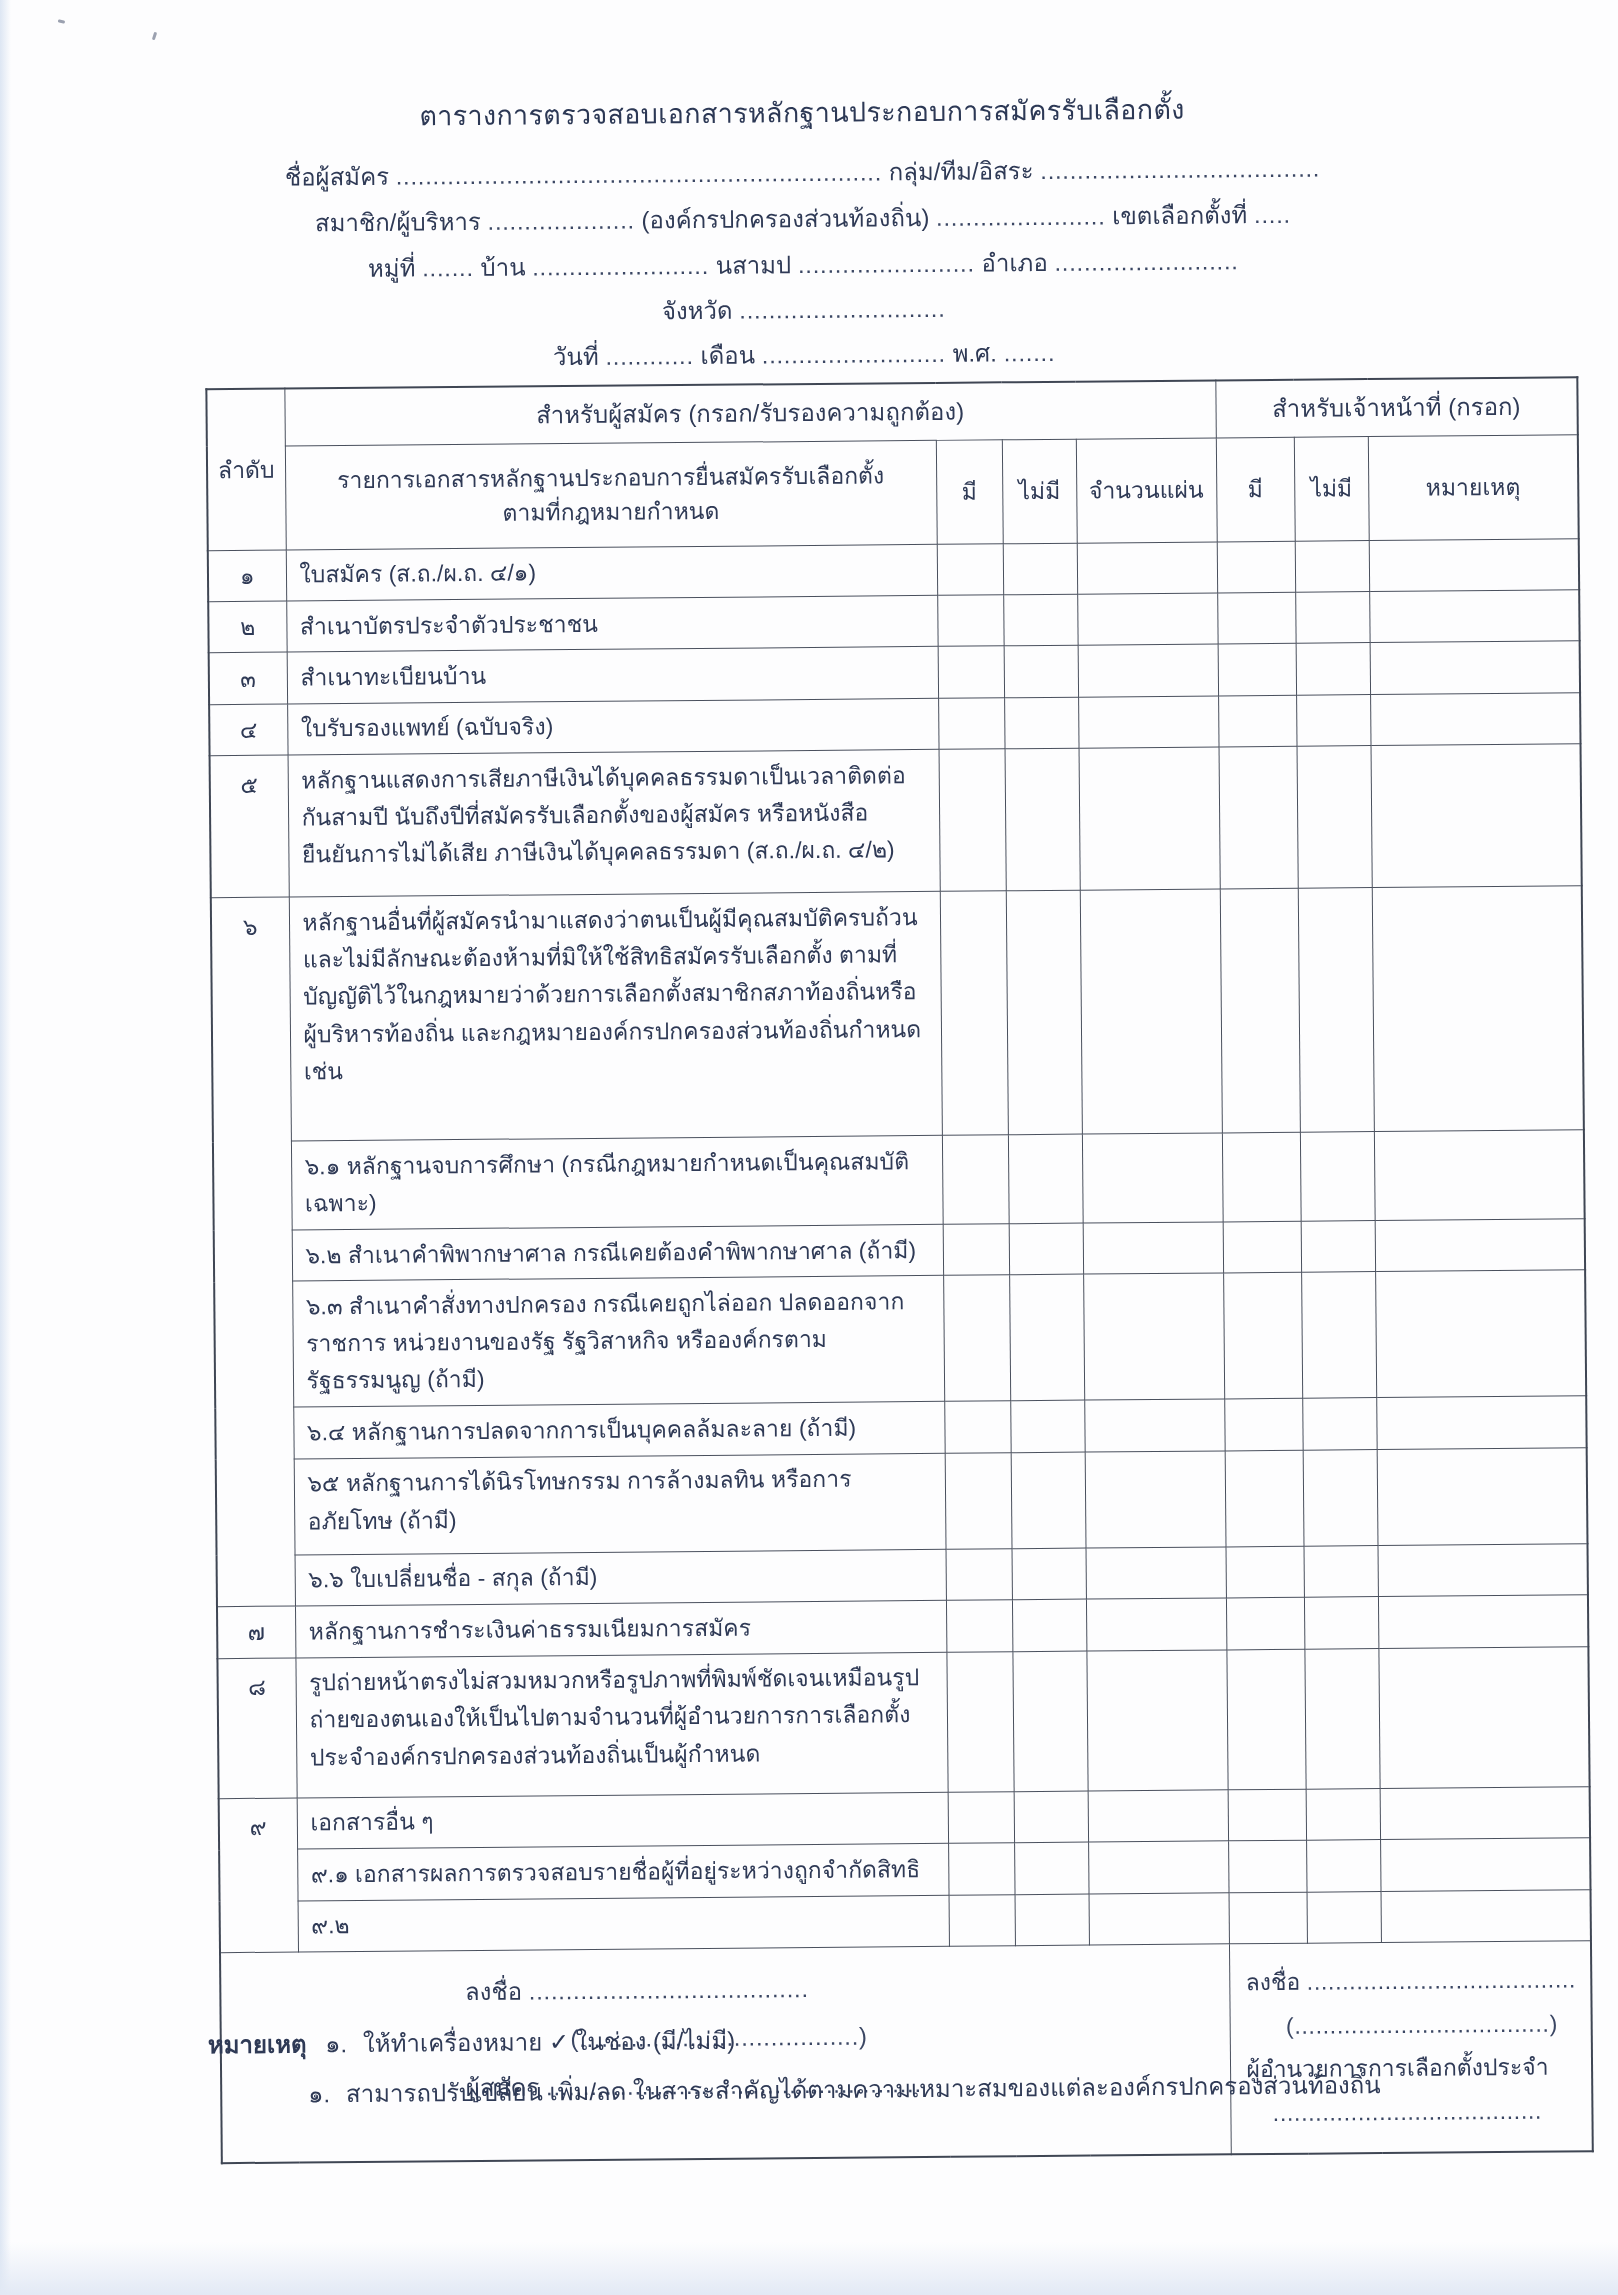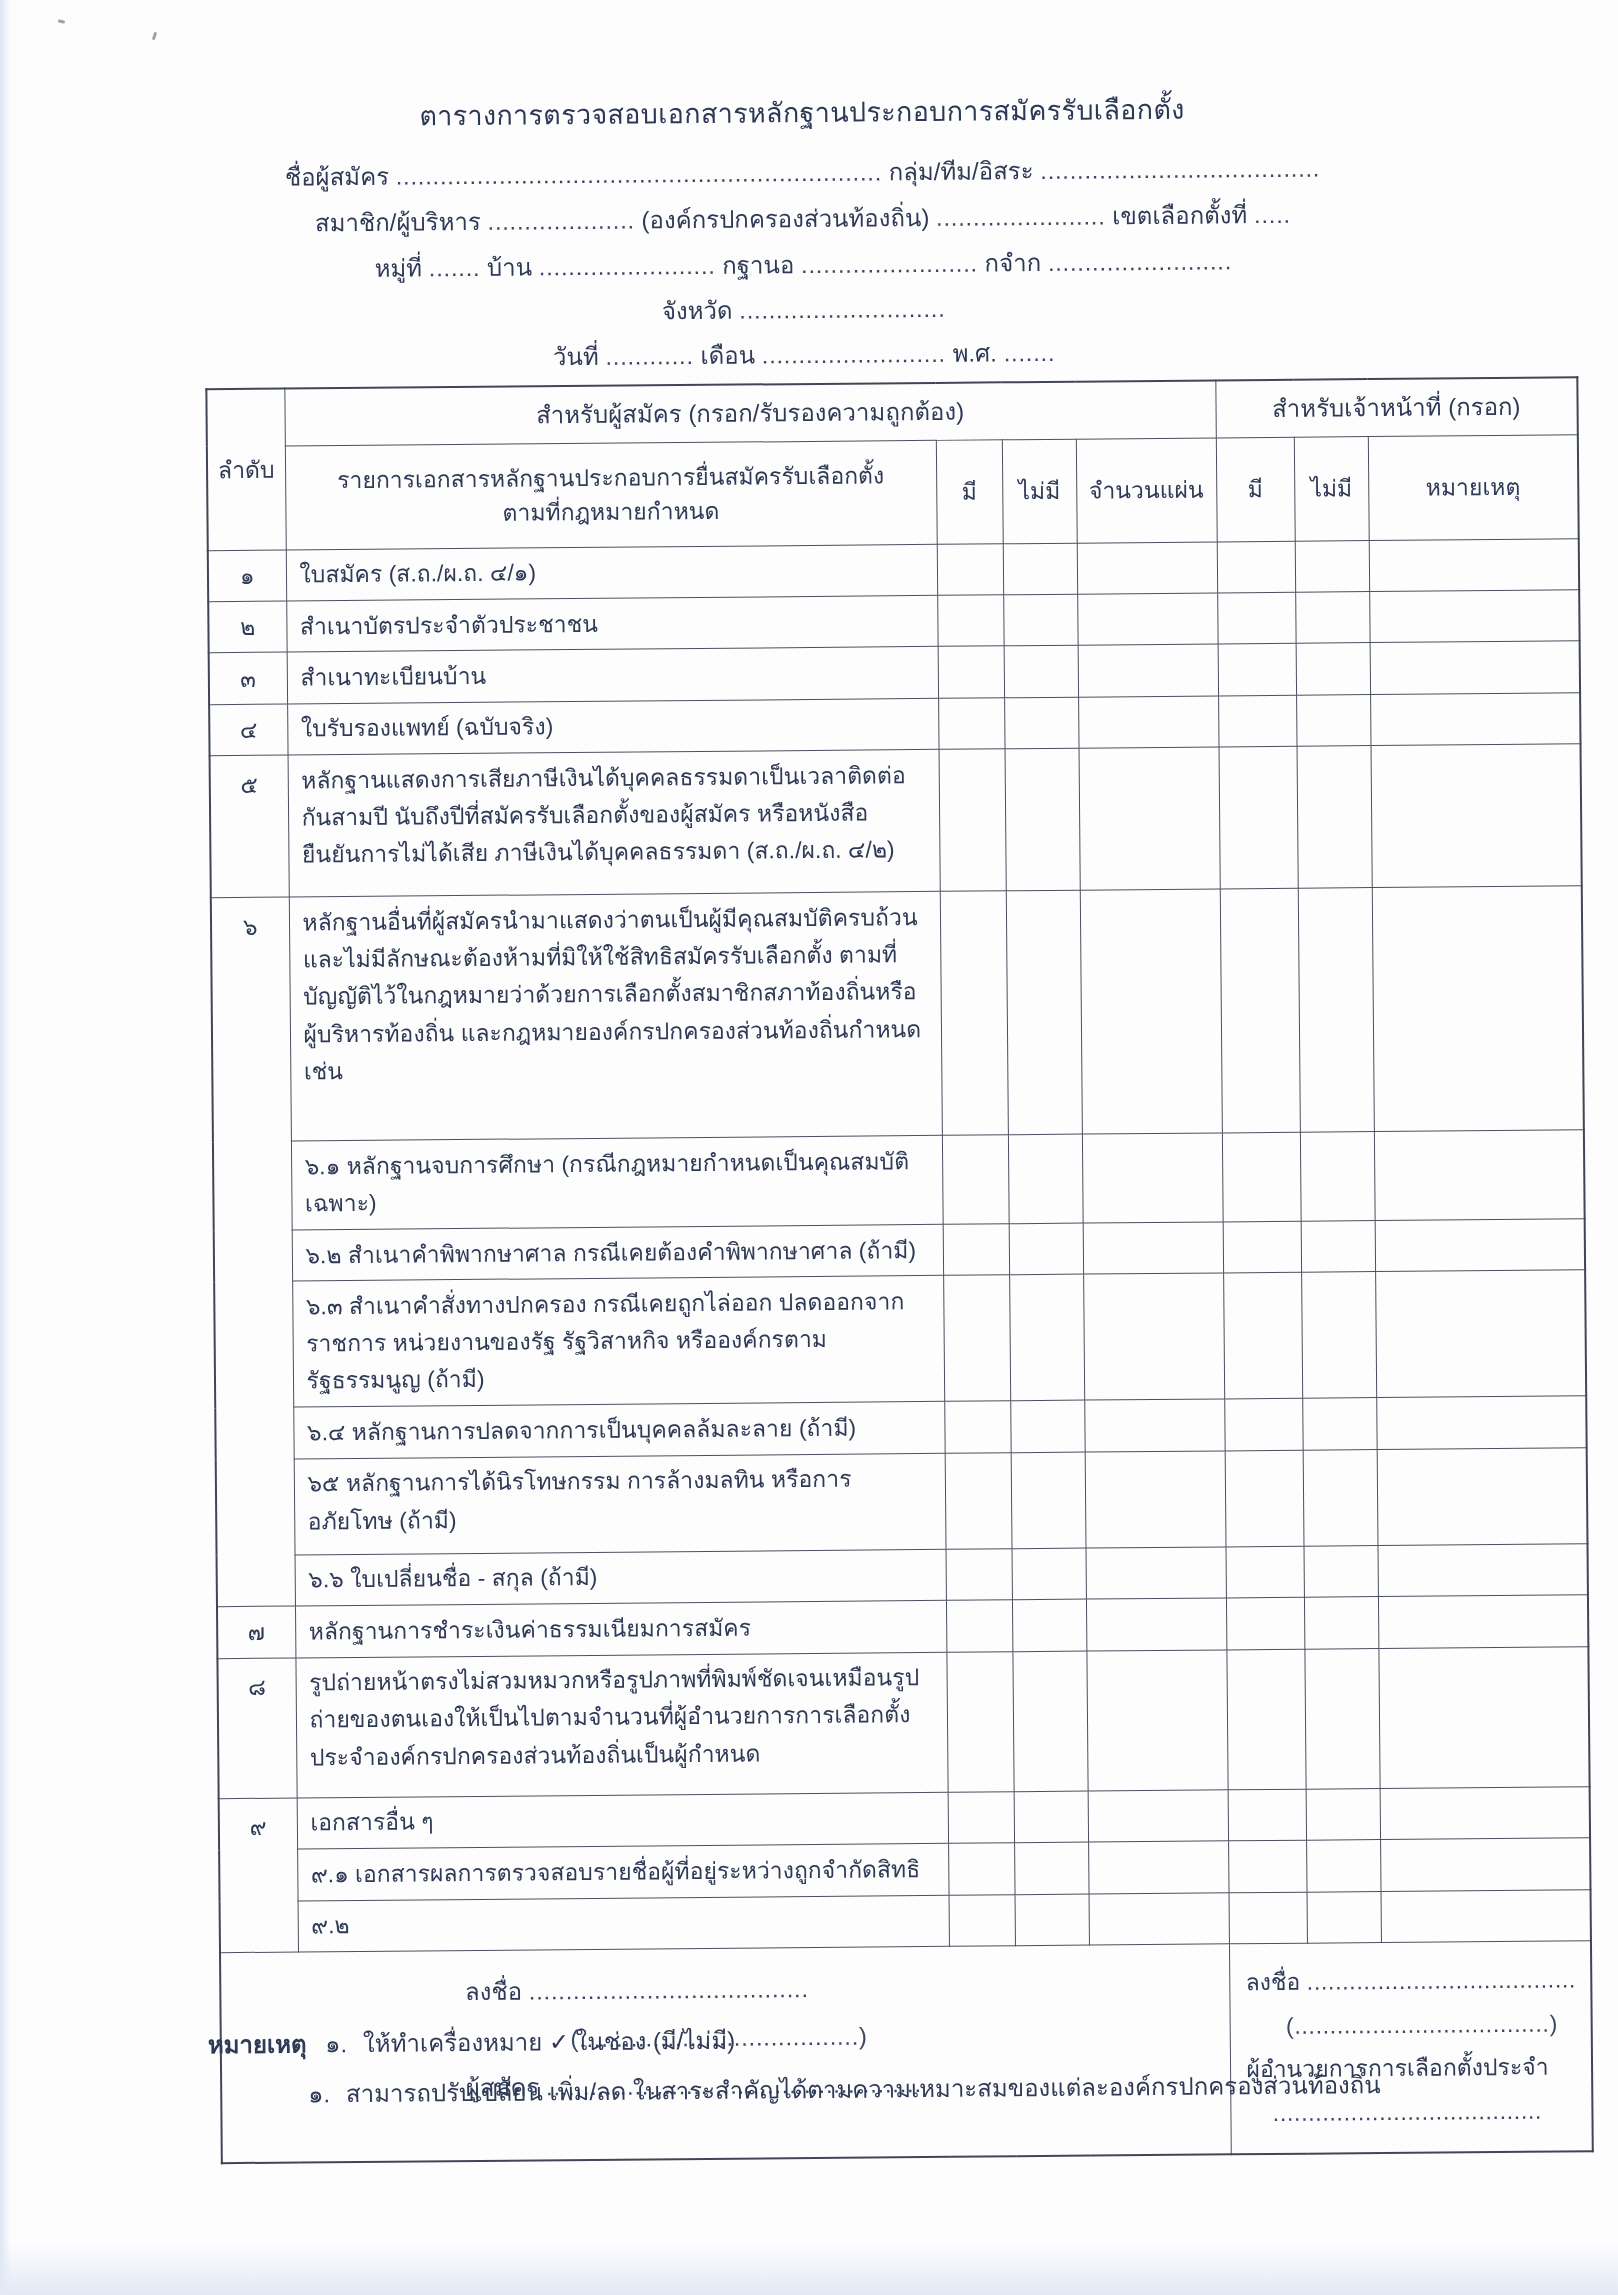--- a/index.html
+++ b/index.html
@@ -80,23 +80,23 @@
     <span class="dots">.......................</span>
     <span>เขตเลือกตั้งที่</span>
     <span class="dots">.....</span>
   </div>
 
   <div class="hline hl3">
     <span>หมู่ที่</span>
     <span class="dots">.......</span>
     <span>บ้าน</span>
     <span class="dots">........................</span>
-    <span>กฐานอ</span>
+    <span>นสามป</span>
     <span class="dots">........................</span>
-    <span>กจำก</span>
+    <span>อำเภอ</span>
     <span class="dots">.........................</span>
   </div>
 
   <div class="hline hl4">
     <span>จังหวัด</span>
     <span class="dots">............................</span>
   </div>
 
   <div class="hline hl5">
     <span>วันที่</span>

